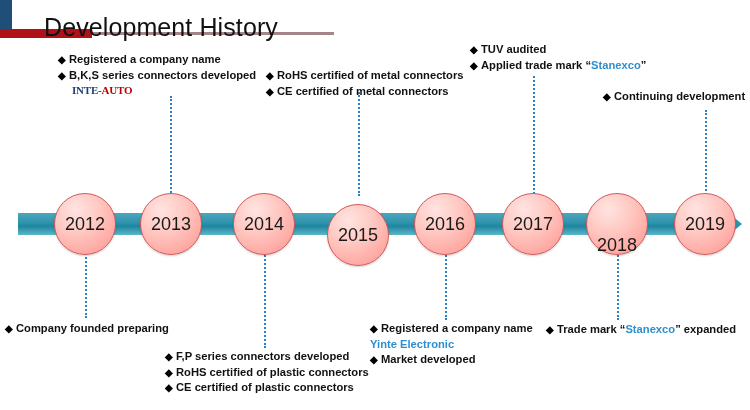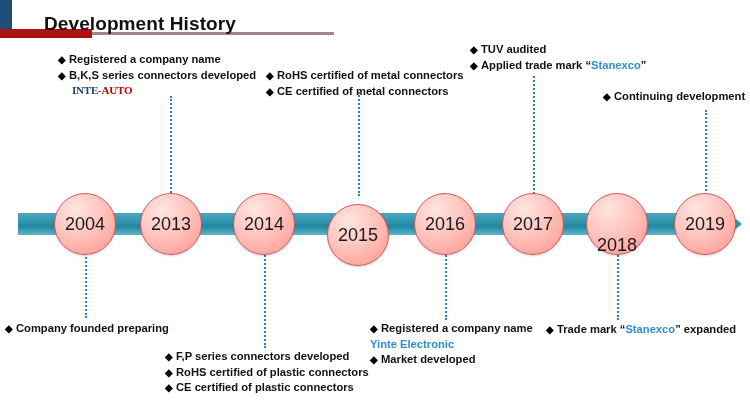--- a/index.html
+++ b/index.html
@@ -20,21 +20,21 @@
   .deco-red{
     position:absolute;left:0;top:29px;width:92px;height:9px;
     background:#b01116;
   }
   .deco-rule{
     position:absolute;left:92px;top:32px;width:242px;height:3px;
     background:#a4868a;
   }
   .page-title{
     position:absolute;left:44px;top:13px;
-    font-size:19px;font-weight:bold;color:#111;
+    font-size:25px;font-weight:normal;color:#111;
     letter-spacing:.1px;white-space:nowrap;
   }
 
   
   .bar{
     position:absolute;left:18px;top:213px;width:706px;height:22px;
     background:linear-gradient(to bottom,#4ba7bd 0%,#2e93ac 45%,#1f86a0 60%,#5cb6c9 100%);
   }
   .arrow-head{
     position:absolute;left:716px;top:203px;width:0;height:0;
@@ -98,21 +98,21 @@
   <div class="dots" style="left:85px;top:246px;height:72px;"></div>
   <div class="dots" style="left:170px;top:96px;height:100px;"></div>
   <div class="dots" style="left:264px;top:248px;height:100px;"></div>
   <div class="dots" style="left:358px;top:92px;height:104px;"></div>
   <div class="dots" style="left:445px;top:248px;height:72px;"></div>
   <div class="dots" style="left:533px;top:76px;height:122px;"></div>
   <div class="dots" style="left:617px;top:248px;height:72px;"></div>
   <div class="dots" style="left:705px;top:110px;height:88px;"></div>
 
   <div class="circle" style="left:54px;top:193px;">
-    <span>2004</span>
+    <span>2012</span>
   </div>
   <div class="circle" style="left:140px;top:193px;">
     <span>2013</span>
   </div>
   <div class="circle" style="left:233px;top:193px;">
     <span>2014</span>
   </div>
   <div class="circle" style="left:327px;top:204px;">
     <span>2015</span>
   </div>

